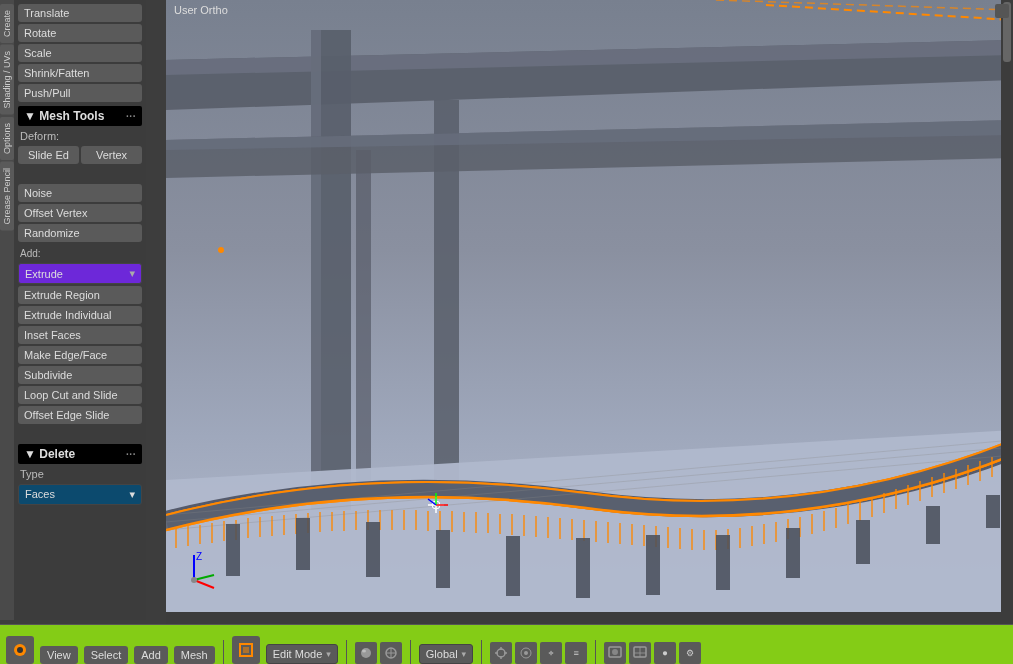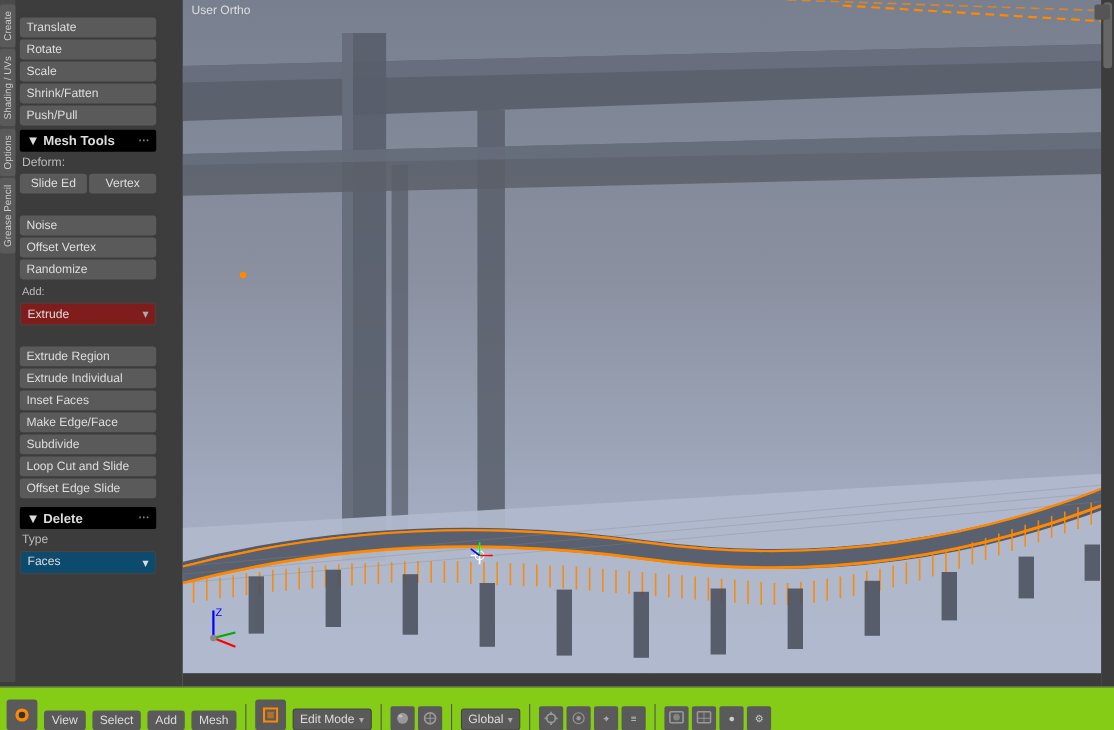--- a/index.html
+++ b/index.html
@@ -37,21 +37,21 @@
       padding: 6px 2px;
       cursor: pointer;
       text-align: center;
       border-radius: 2px;
     }
 
     
     .left-panel {
       position: absolute;
       left: 14px;
-      top: 12px;
+      top: 0;
       width: 132px;
       height: 620px;
       background: #3c3c3c;
       overflow-y: auto;
       overflow-x: hidden;
       padding: 4px;
       z-index: 9;
     }
     .left-panel::-webkit-scrollbar { width: 6px; }
     .left-panel::-webkit-scrollbar-track { background: #333; }
@@ -108,33 +108,33 @@
       color: #bbb;
       padding: 2px 2px;
       margin-top: 4px;
       margin-bottom: 2px;
     }
 
     .select-btn {
       display: flex;
       align-items: center;
       justify-content: space-between;
-      background: #7f1d1d;
+      background: #6d28d9;
       border: 1px solid #444;
       border-radius: 3px;
       padding: 3px 6px;
-      margin-bottom: 19px;
+      margin-bottom: 2px;
       cursor: pointer;
       color: #ddd;
       font-size: 11px;
     }
     .select-btn .arrow { color: #aaa; }
 
     .delete-section {
-      margin-top: 8px;
+      margin-top: 20px;
       text-align: right;
     }
 
     .type-label {
       font-size: 11px;
       color: #bbb;
       padding: 2px 2px;
       margin-bottom: 2px;
     }
 

